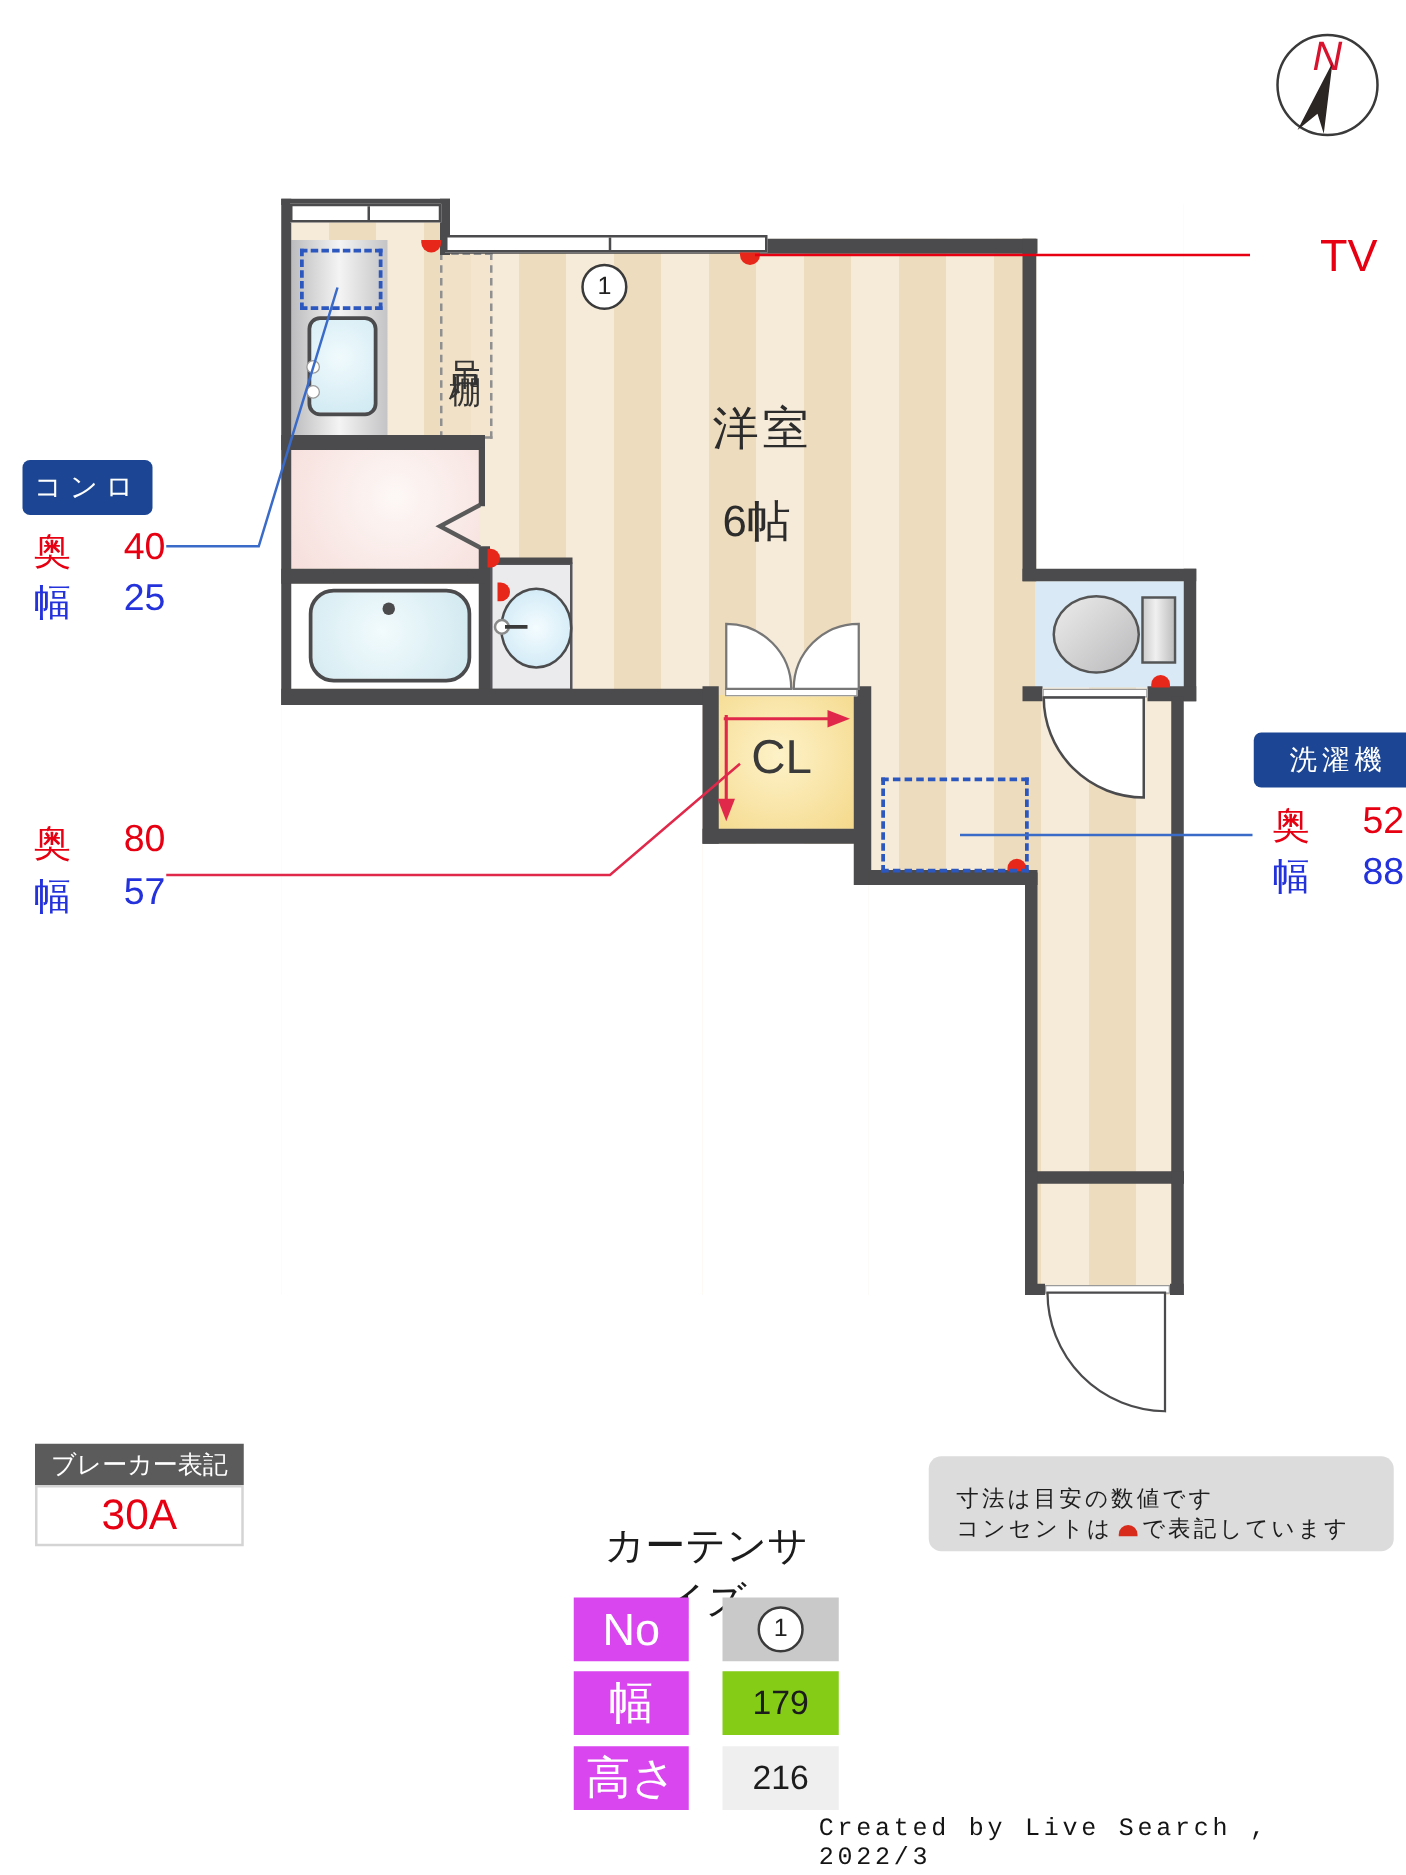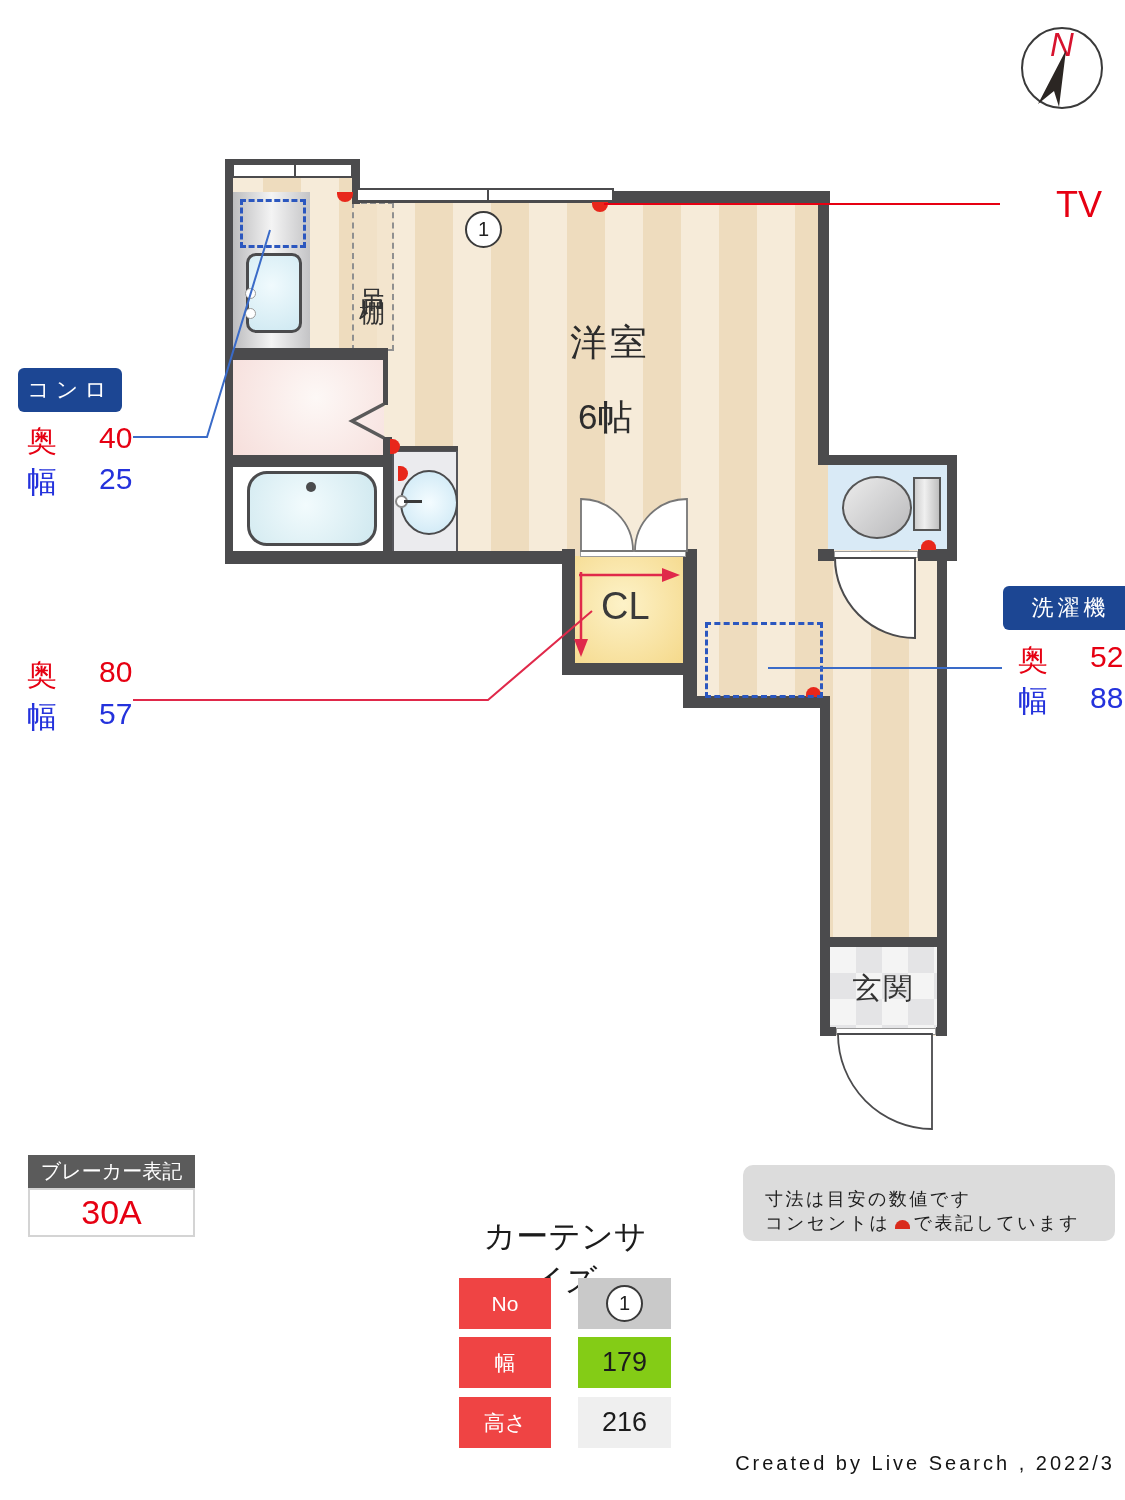--- a/index.html
+++ b/index.html
@@ -20,22 +20,22 @@
   .badge{position:absolute;background:#1c4693;color:#fff;border-radius:6px;
     display:flex;align-items:center;justify-content:center;font-size:22px;letter-spacing:6px;}
   .dim{position:absolute;display:flex;font-size:30px;font-weight:500;}
   .dim .k{width:46px;}
   .dim .v{margin-left:26px;}
   .t-red{color:#e60012;}
   .t-blue{color:#2432dc;}
   .circ{border-radius:50%;background:#fff;border:2px solid #3a3a3a;
     display:flex;align-items:center;justify-content:center;font-size:20px;color:#222;}
   .roomlabel{position:absolute;color:#2c2c2c;}
-  .tbl-h{position:absolute;background:#ef4444;color:#fff;display:flex;align-items:center;
-    justify-content:center;font-size:21px;}
+  .tbl-h{position:absolute;background:#d946ef;color:#fff;display:flex;align-items:center;
+    justify-content:center;font-size:36px;}
   .tbl-v{position:absolute;display:flex;align-items:center;justify-content:center;font-size:27px;color:#1c1c1c;}
 </style>
 </head>
 <body>
 
 <div id="stage">
 
   <div class="stripes"></div>
 
   <div class="cover" style="left:360px;top:159px;width:475px;height:32px;"></div>
@@ -61,23 +61,20 @@
   <div class="abs" style="left:400px;top:470px;width:58px;height:65px;background:radial-gradient(circle at 50% 50%,#f4fcff,#c9e6f4);border:2.5px solid #4b4b4d;border-radius:50%;box-sizing:border-box;"></div>
   <div class="abs" style="left:395px;top:495px;width:13px;height:13px;border-radius:50%;background:#fff;border:2px solid #8a8a8a;box-sizing:border-box;"></div>
   <div class="abs" style="left:404px;top:500px;width:18px;height:3px;background:#3a3a3a;"></div>
 
   <div class="abs" style="left:574px;top:556px;width:109px;height:107px;background:radial-gradient(circle at 45% 45%,#fdf2c8,#f5d98b);"></div>
 
   <div class="abs" style="left:828px;top:465px;width:119px;height:85px;background:#d9eaf6;"></div>
   <div class="abs" style="left:913px;top:477px;width:28px;height:54px;background:linear-gradient(90deg,#cfcfcf,#f0f0f0 40%,#bfbfbf);border:2px solid #555;box-sizing:border-box;"></div>
   <div class="abs" style="left:842px;top:476px;width:70px;height:63px;background:linear-gradient(135deg,#ececec,#b9b9bb);border:2.5px solid #555;border-radius:50%;box-sizing:border-box;"></div>
 
-  <div class="abs" style="left:830px;top:947px;width:107px;height:83px;background:#f4f4f4 repeating-conic-gradient(#e4e4e6 0% 25%,#f4f4f4 25% 50%);background-size:52px 52px;display:flex;align-items:center;justify-content:center;">
-    <span style="font-size:29px;color:#333;letter-spacing:2px;">玄関</span>
-  </div>
 
   <div class="w" style="left:225px;top:159px;width:8px;height:405px;"></div>
   <div class="w" style="left:225px;top:159px;width:135px;height:5px;"></div>
   <div class="w" style="left:352px;top:159px;width:8px;height:45px;"></div>
   <div class="w" style="left:352px;top:191px;width:478px;height:12px;"></div>
   <div class="w" style="left:818px;top:191px;width:11px;height:274px;"></div>
   <div class="w" style="left:225px;top:348px;width:163px;height:12px;"></div>
   <div class="w" style="left:383px;top:358px;width:5px;height:47px;"></div>
   <div class="w" style="left:383px;top:437px;width:9px;height:116px;"></div>
   <div class="w" style="left:225px;top:455px;width:163px;height:12px;"></div>
@@ -198,15 +195,15 @@
   <div class="tbl-v" style="left:578px;top:1278px;width:93px;height:51px;background:#c9c9c9;">
     <span class="circ" style="width:33px;height:33px;">
         <span>1</span>
       </span>
   </div>
   <div class="tbl-h" style="left:459px;top:1337px;width:92px;height:51px;">幅</div>
   <div class="tbl-v" style="left:578px;top:1337px;width:93px;height:51px;background:#84cc16;">179</div>
   <div class="tbl-h" style="left:459px;top:1397px;width:92px;height:51px;">高さ</div>
   <div class="tbl-v" style="left:578px;top:1397px;width:93px;height:51px;background:#efefef;">216</div>
 
-  <div class="abs" style="left:655px;top:1452px;width:460px;text-align:right;font-family:Liberation Sans, sans-serif;font-size:20px;letter-spacing:3px;color:#141414;">Created by Live Search , 2022/3</div>
+  <div class="abs" style="left:655px;top:1452px;width:460px;font-family:Liberation Mono, monospace;font-size:20px;letter-spacing:3px;color:#141414;">Created by Live Search , 2022/3</div>
 
 </div>
 
 </body></html>

